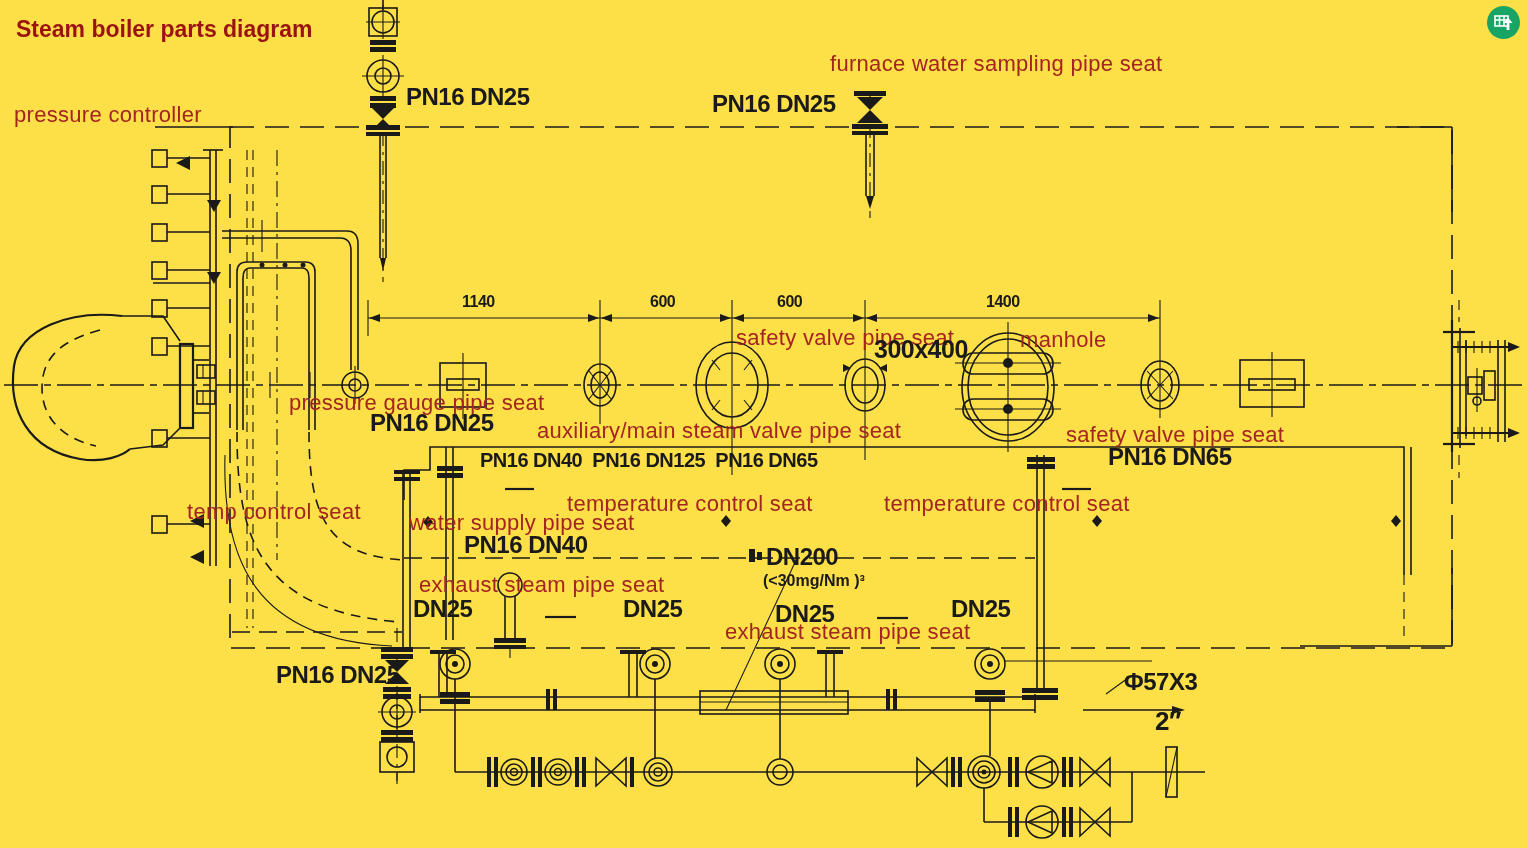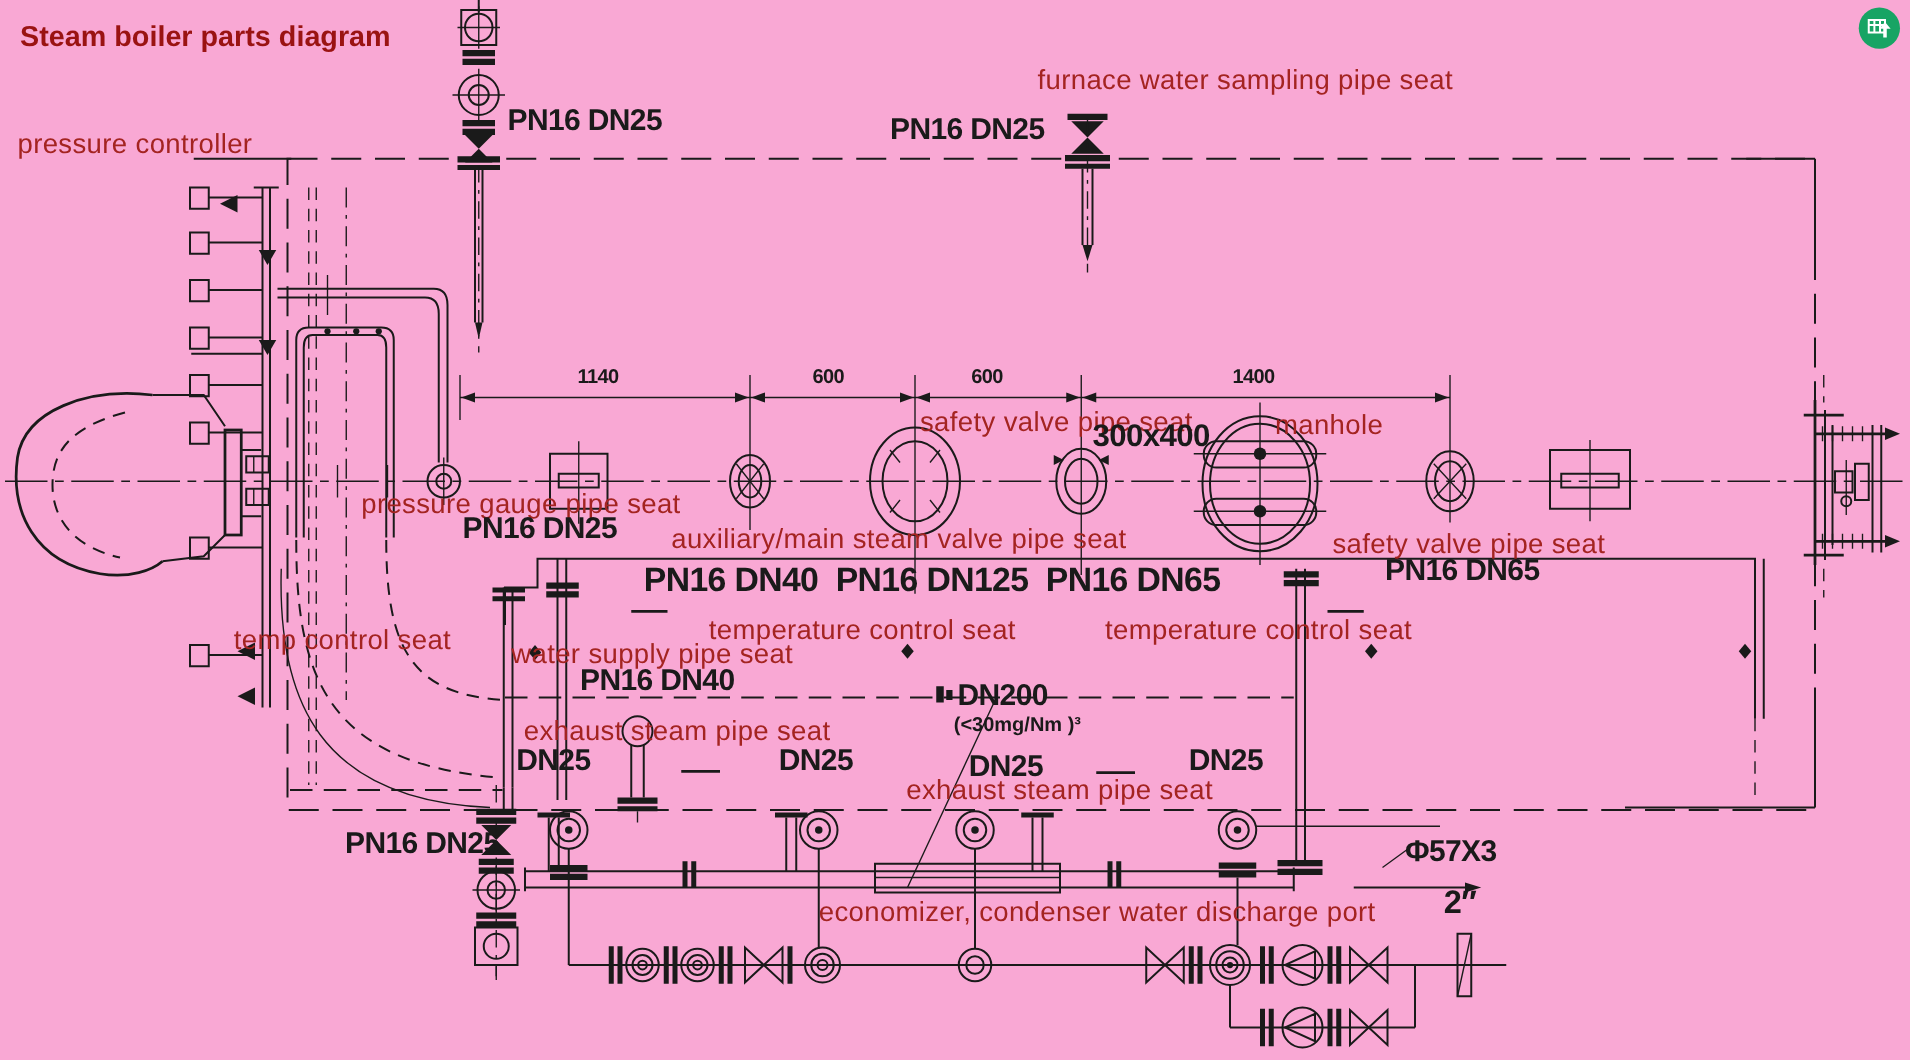--- a/index.html
+++ b/index.html
@@ -1,16 +1,16 @@
 <!DOCTYPE html>
 <html style="--label-red: #a42421; --title-red: #9a1312; --icon-green: #17a464;"><head>
 <meta charset="utf-8">
 <style>
   html,body{margin:0;padding:0;background:#ffffff;}
-  #stage{position:relative;width:1528px;height:848px;background:#f9a8d4;overflow:hidden;
+  #stage{position:relative;width:1528px;height:848px;background:#fde047;overflow:hidden;
          font-family:"Liberation Sans",sans-serif;}
   #cad-svg{position:absolute;left:0;top:0;}
   .lbl{position:absolute;font-size:22px;line-height:1.1;letter-spacing:.3px;color:var(--label-red,#a42421);white-space:nowrap;}
   .ttl{position:absolute;font-size:23px;font-weight:bold;color:var(--title-red,#9a1312);white-space:nowrap;}
   .cad{position:absolute;font-size:24px;font-weight:700;letter-spacing:-.5px;color:#1a1a1a;white-space:pre;}
   .cad.dim{font-size:16px;}
   .cad.sm{font-size:16px;letter-spacing:0;}
   .fab{position:absolute;left:1487px;top:6px;width:33px;height:33px;border-radius:50%;
        background:var(--icon-green,#17a464);display:flex;align-items:center;justify-content:center;cursor:pointer;}
   
@@ -415,31 +415,30 @@
   <div class="lbl" style="left:1020px;top:328px">manhole</div>
   <div class="lbl" style="left:289px;top:391px">pressure gauge pipe seat</div>
   <div class="lbl" style="left:537px;top:419px">auxiliary/main steam valve pipe seat</div>
   <div class="lbl" style="left:1066px;top:423px">safety valve pipe seat</div>
   <div class="lbl" style="left:567px;top:492px">temperature control seat</div>
   <div class="lbl" style="left:884px;top:492px">temperature control seat</div>
   <div class="lbl" style="left:187px;top:500px">temp control seat</div>
   <div class="lbl" style="left:409px;top:511px">water supply pipe seat</div>
   <div class="lbl" style="left:419px;top:573px">exhaust steam pipe seat</div>
   <div class="lbl" style="left:725px;top:620px">exhaust steam pipe seat</div>
-  <div class="lbl" style="left:655px;top:718px">economizer, condenser water discharge port</div>
 
   <div class="cad" style="left:406px;top:83px">PN16 DN25</div>
   <div class="cad" style="left:712px;top:90px">PN16 DN25</div>
   <div class="cad dim" style="left:462px;top:293px">1140</div>
   <div class="cad dim" style="left:650px;top:293px">600</div>
   <div class="cad dim" style="left:777px;top:293px">600</div>
   <div class="cad dim" style="left:986px;top:293px">1400</div>
   <div class="cad" style="left:874px;top:335px;font-size:25px">300x400</div>
   <div class="cad" style="left:370px;top:409px">PN16 DN25</div>
-  <div class="cad" style="left:515px;top:449px;font-size:27px">PN16 DN40  PN16 DN125  PN16 DN65</div>
+  <div class="cad" style="left:480px;top:449px;font-size:20px">PN16 DN40  PN16 DN125  PN16 DN65</div>
   <div class="cad" style="left:1108px;top:443px">PN16 DN65</div>
   <div class="cad" style="left:464px;top:531px">PN16 DN40</div>
   <div class="cad" style="left:766px;top:543px">DN200</div>
   <div class="cad sm" style="left:763px;top:572px">(&lt;30mg/Nm )³</div>
   <div class="cad" style="left:413px;top:595px">DN25</div>
   <div class="cad" style="left:623px;top:595px">DN25</div>
   <div class="cad" style="left:775px;top:600px">DN25</div>
   <div class="cad" style="left:951px;top:595px">DN25</div>
   <div class="cad" style="left:276px;top:661px">PN16 DN25</div>
   <div class="cad" style="left:1124px;top:668px">Φ57X3</div>

